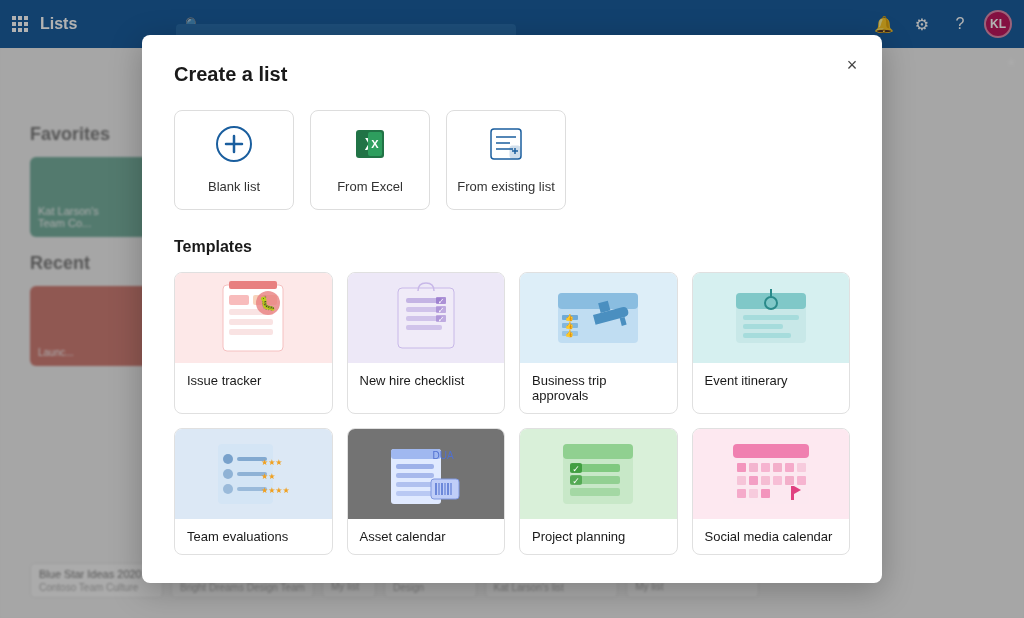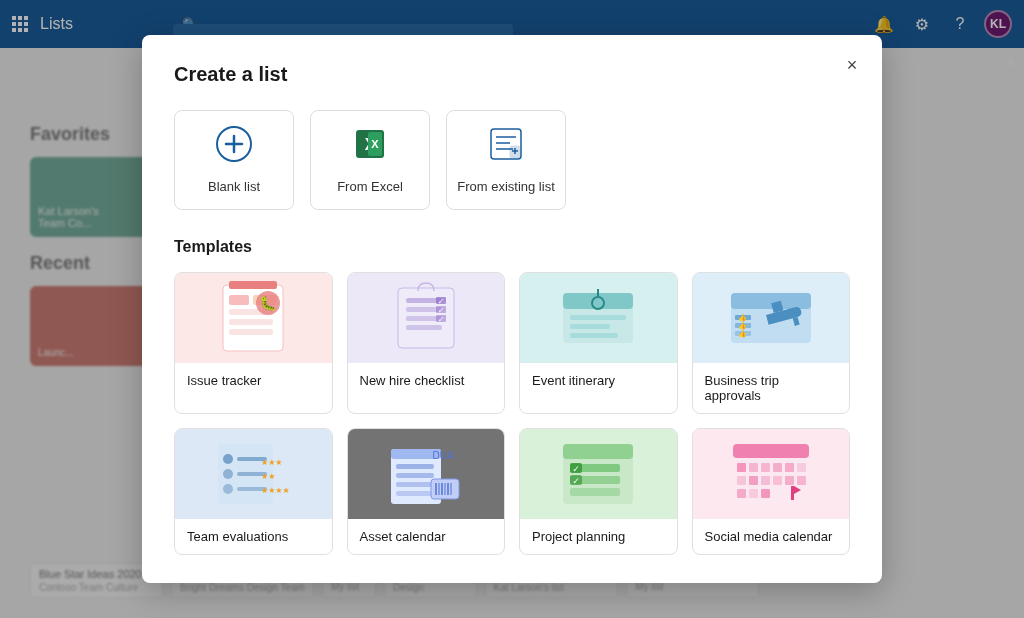--- a/index.html
+++ b/index.html
@@ -17,21 +17,21 @@
       z-index: 10;
     }
     .topbar-grid-icon {
       color: white;
       font-size: 16px;
       display: flex; align-items: center; gap: 6px;
     }
     .topbar-title {
       color: white;
       font-size: 16px;
-      font-weight: 400;
+      font-weight: 700;
     }
     .topbar-search {
       position: absolute;
       left: 50%;
       transform: translateX(-50%);
       width: 340px;
       height: 30px;
       background: #2a6fad;
       border: none;
       border-radius: 4px;
@@ -61,21 +61,21 @@
       border: none;
       color: white;
       font-size: 16px;
       cursor: pointer;
       width: 28px; height: 28px;
       display: flex; align-items: center; justify-content: center;
       border-radius: 50%;
     }
     .topbar-avatar {
       width: 28px; height: 28px; border-radius: 50%;
-      background: #701a75;
+      background: #be185d;
       display: flex; align-items: center; justify-content: center;
       color: white; font-size: 12px; font-weight: 600;
       cursor: pointer;
       border: 2px solid rgba(255,255,255,0.5);
     }
 
     
     .main-content {
       background: #f3f3f3;
       height: calc(100% - 48px);
@@ -378,55 +378,55 @@
             <text x="65" y="40" text-anchor="middle" fill="white" font-size="8">✓</text>
             <rect x="60" y="42" width="10" height="7" rx="1" fill="#8e6bc8" opacity="0.5"></rect>
             <text x="65" y="49" text-anchor="middle" fill="white" font-size="8">✓</text>
             <path d="M 42 18 Q 42 10 50 10 Q 58 10 58 18" fill="none" stroke="#c8b8e8" stroke-width="1.5"></path>
           </svg>
         </div>
         <div class="template-name">New hire checklist</div>
       </div>
 
       <div class="template-card">
+        <div class="template-thumb thumb-business">
+          <svg width="100" height="90" viewBox="0 0 100 90">
+            <rect x="10" y="20" width="80" height="50" rx="4" fill="#c0ddf2"></rect>
+            <rect x="10" y="20" width="80" height="16" rx="4" fill="#8abde0"></rect>
+
+            <g transform="translate(45, 42) rotate(-15)">
+              <path d="M0,0 L30,0 Q35,0 35,5 Q35,10 30,10 L0,10 Z" fill="#4a8fc0"></path>
+              <path d="M8,0 L8,-10 L18,-10 L18,0 Z" fill="#4a8fc0"></path>
+              <path d="M25,10 L25,18 L30,18 L30,10 Z" fill="#4a8fc0"></path>
+            </g>
+
+            <rect x="14" y="42" width="16" height="5" rx="1" fill="#5a9ed0" opacity="0.8"></rect>
+            <rect x="14" y="50" width="16" height="5" rx="1" fill="#5a9ed0" opacity="0.6"></rect>
+            <rect x="14" y="58" width="16" height="5" rx="1" fill="#5a9ed0" opacity="0.4"></rect>
+            <text x="22" y="47" text-anchor="middle" fill="white" font-size="7">👍</text>
+            <text x="22" y="55" text-anchor="middle" fill="white" font-size="7">👍</text>
+            <text x="22" y="63" text-anchor="middle" fill="white" font-size="7">👍</text>
+          </svg>
+        </div>
+        <div class="template-name">Business trip approvals</div>
+      </div>
+
+      <div class="template-card">
         <div class="template-thumb thumb-itinerary">
           <svg width="100" height="90" viewBox="0 0 100 90">
             <rect x="15" y="20" width="70" height="50" rx="4" fill="#c8e8e8"></rect>
             <rect x="15" y="20" width="70" height="16" rx="4" fill="#80c8c8"></rect>
             <circle cx="50" cy="30" r="6" fill="none" stroke="#2a8a8a" stroke-width="2"></circle>
             <line x1="50" y1="24" x2="50" y2="16" stroke="#2a8a8a" stroke-width="2"></line>
             <rect x="22" y="42" width="56" height="5" rx="2" fill="#9dd8d8" opacity="0.8"></rect>
             <rect x="22" y="51" width="40" height="5" rx="2" fill="#9dd8d8" opacity="0.8"></rect>
             <rect x="22" y="60" width="48" height="5" rx="2" fill="#9dd8d8" opacity="0.8"></rect>
           </svg>
         </div>
         <div class="template-name">Event itinerary</div>
-      </div>
-
-      <div class="template-card">
-        <div class="template-thumb thumb-business">
-          <svg width="100" height="90" viewBox="0 0 100 90">
-            <rect x="10" y="20" width="80" height="50" rx="4" fill="#c0ddf2"></rect>
-            <rect x="10" y="20" width="80" height="16" rx="4" fill="#8abde0"></rect>
-
-            <g transform="translate(45, 42) rotate(-15)">
-              <path d="M0,0 L30,0 Q35,0 35,5 Q35,10 30,10 L0,10 Z" fill="#4a8fc0"></path>
-              <path d="M8,0 L8,-10 L18,-10 L18,0 Z" fill="#4a8fc0"></path>
-              <path d="M25,10 L25,18 L30,18 L30,10 Z" fill="#4a8fc0"></path>
-            </g>
-
-            <rect x="14" y="42" width="16" height="5" rx="1" fill="#5a9ed0" opacity="0.8"></rect>
-            <rect x="14" y="50" width="16" height="5" rx="1" fill="#5a9ed0" opacity="0.6"></rect>
-            <rect x="14" y="58" width="16" height="5" rx="1" fill="#5a9ed0" opacity="0.4"></rect>
-            <text x="22" y="47" text-anchor="middle" fill="white" font-size="7">👍</text>
-            <text x="22" y="55" text-anchor="middle" fill="white" font-size="7">👍</text>
-            <text x="22" y="63" text-anchor="middle" fill="white" font-size="7">👍</text>
-          </svg>
-        </div>
-        <div class="template-name">Business trip approvals</div>
       </div>
 
       <div class="template-card">
         <div class="template-thumb thumb-team">
           <svg width="100" height="90" viewBox="0 0 100 90">
             <rect x="15" y="15" width="55" height="60" rx="4" fill="#d4e5f5"></rect>
             <rect x="20" y="25" width="10" height="10" rx="5" fill="#6090c0" opacity="0.8"></rect>
             <rect x="34" y="28" width="30" height="4" rx="2" fill="#6090c0" opacity="0.7"></rect>
             <rect x="20" y="40" width="10" height="10" rx="5" fill="#6090c0" opacity="0.6"></rect>
             <rect x="34" y="43" width="30" height="4" rx="2" fill="#6090c0" opacity="0.6"></rect>

